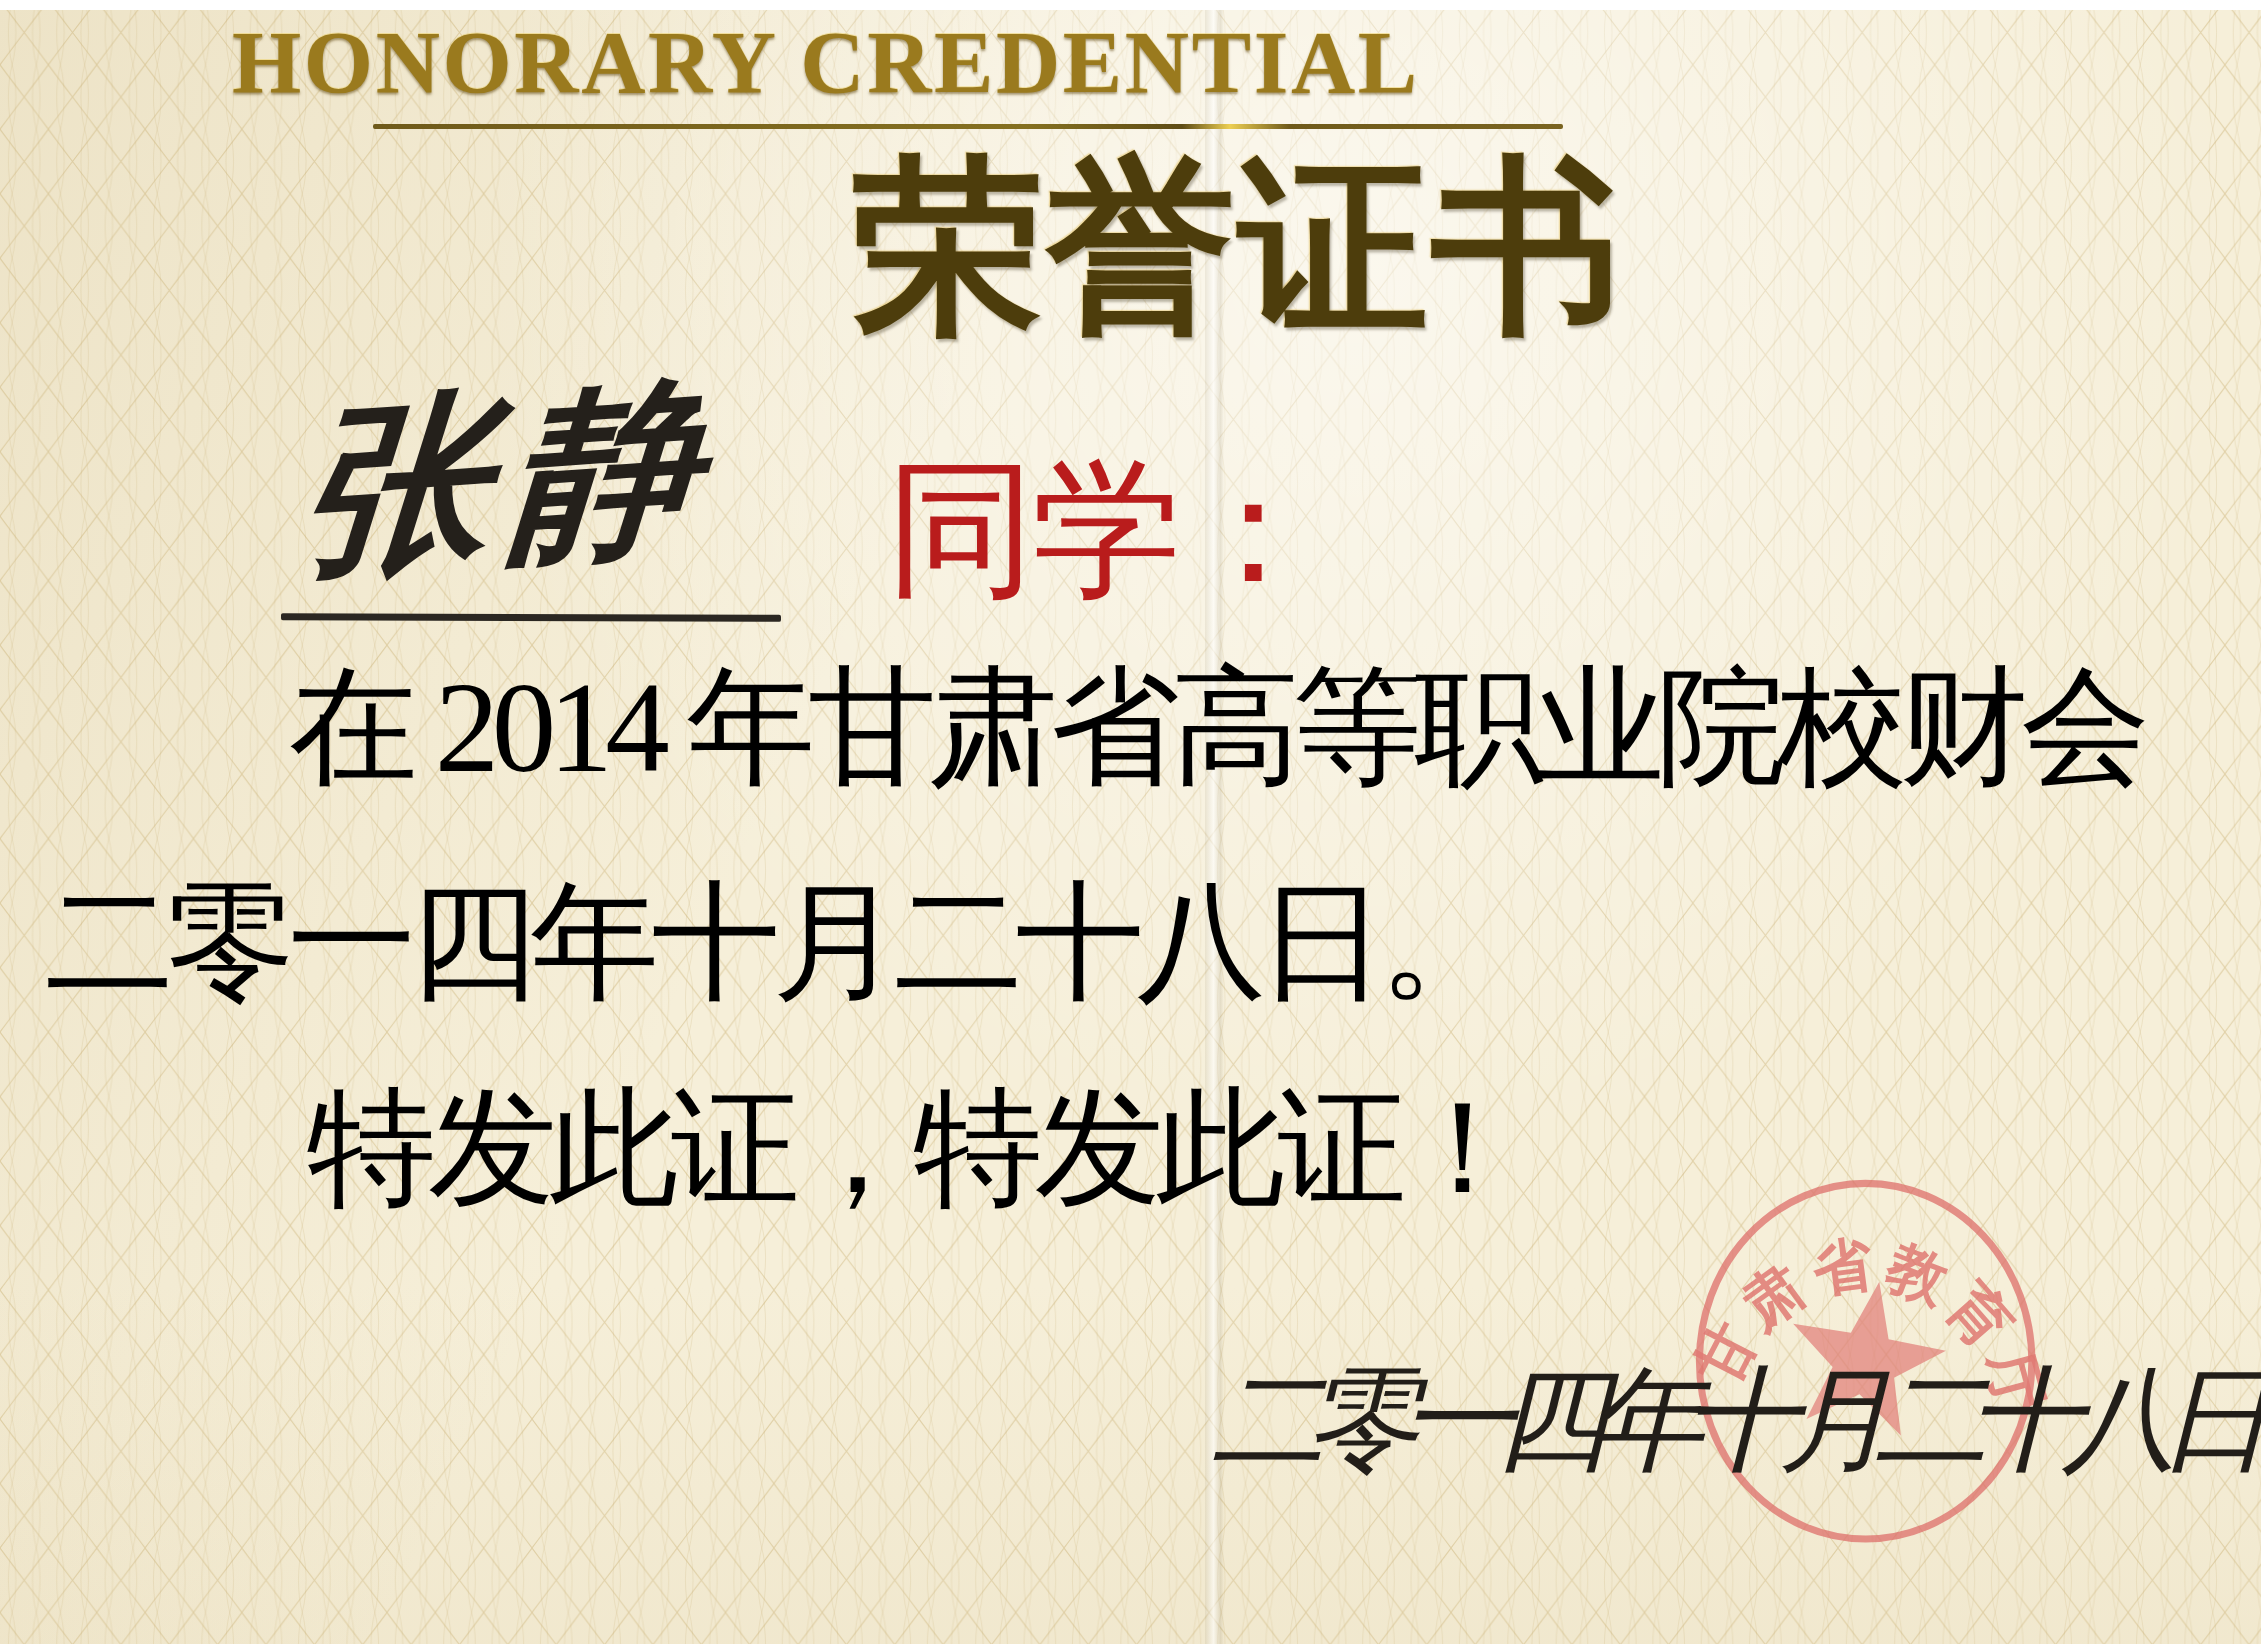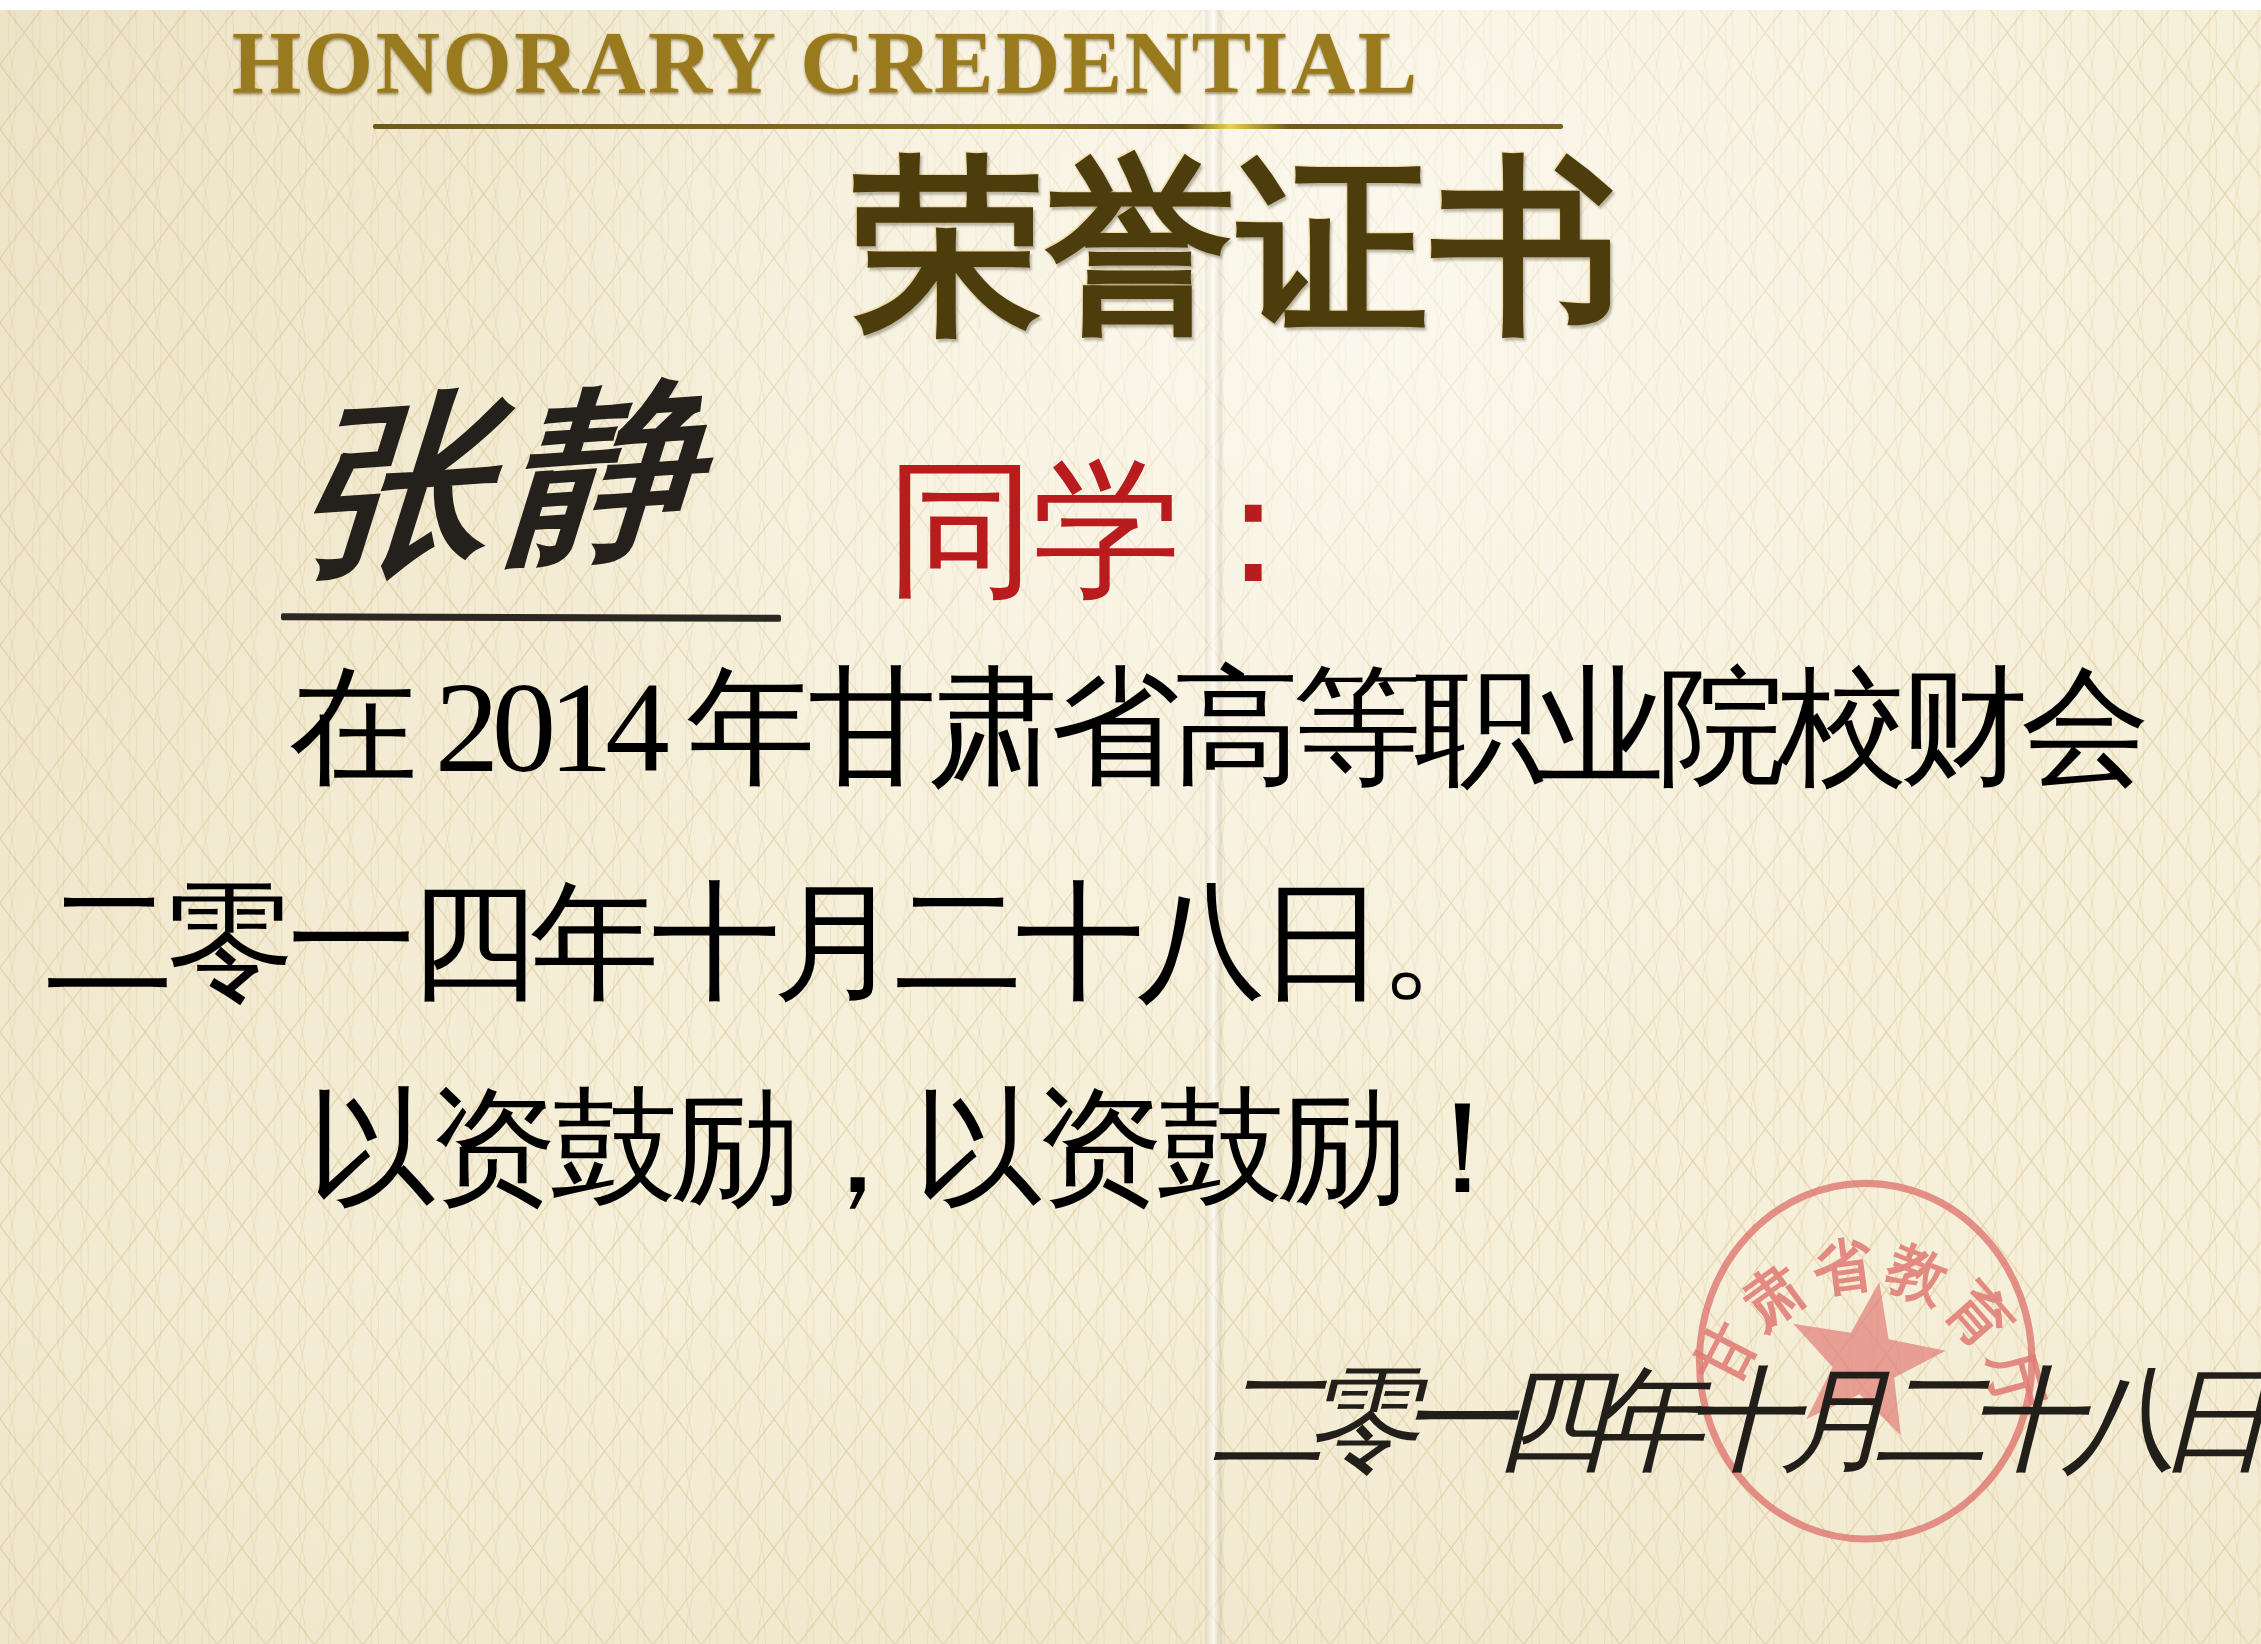--- a/index.html
+++ b/index.html
@@ -112,21 +112,21 @@
 
   <div class="title-cn">荣誉证书</div>
 
   <div class="recipient-name">张静</div>
   <div class="name-underline"></div>
 
   <div class="recipient-suffix">同学：</div>
 
   <div class="body-line body-line-1">在 2014 年甘肃省高等职业院校财会</div>
   <div class="body-line body-line-2">二零一四年十月二十八日。</div>
-  <div class="body-line body-line-3">以资鼓励，以资鼓励！</div>
+  <div class="body-line body-line-3">特发此证，特发此证！</div>
 
   <svg class="seal" width="374" height="393" viewBox="0 0 580 610">
     <defs>
       <path id="sealArc" d="M 85 355 A 212 222 0 0 1 497 355" fill="none"></path>
     </defs>
     <ellipse cx="291" cy="303" rx="258" ry="276" fill="none" stroke="#dd6a66" stroke-width="11" opacity="0.82"></ellipse>
     <path d="M291 178 L320.7 263.3 L411.4 265.3 L339.4 320.7 L365.4 407.2 L291 355
              L216.6 407.2 L242.6 320.7 L170.6 265.3 L261.3 263.3 Z" fill="#e07a74" opacity="0.78" transform="rotate(10 291 300)"></path>
     <text font-size="92" fill="#dd6a66" opacity="0.85" letter-spacing="10" font-family="Liberation Serif, DejaVu Serif, serif" font-weight="bold">
       <textPath href="#sealArc" startOffset="6">甘肃省教育厅</textPath>

